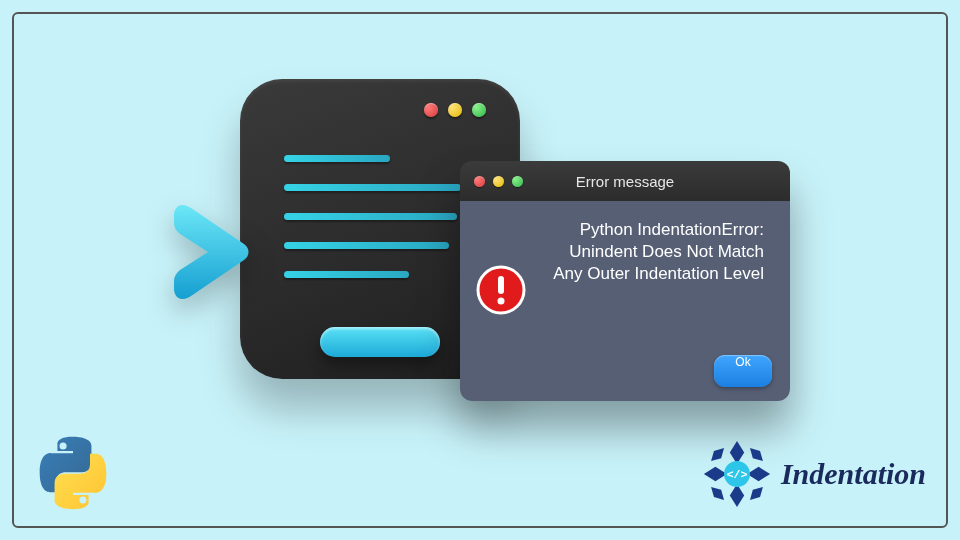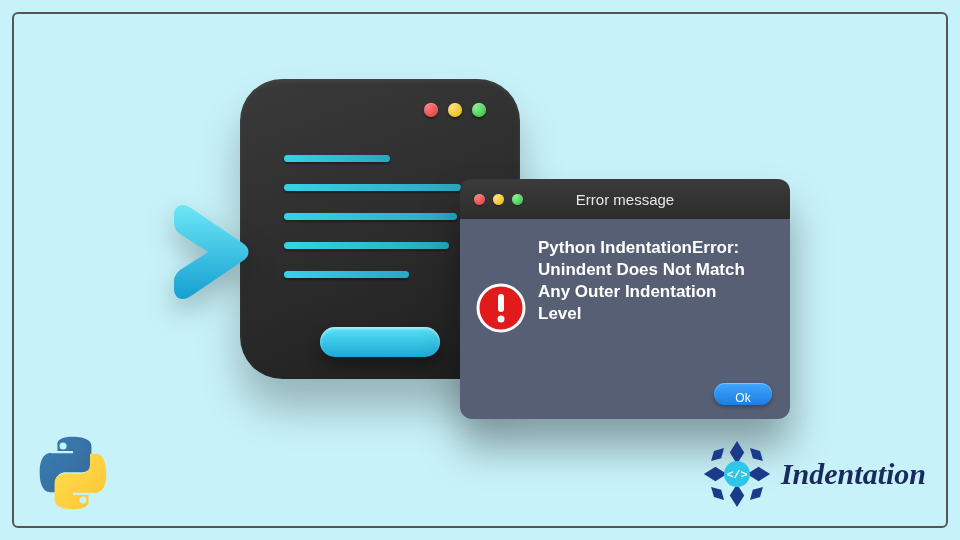--- a/index.html
+++ b/index.html
@@ -87,21 +87,21 @@
     left: -30px;
     top: 118px;
     width: 90px;
     height: 110px;
     filter: drop-shadow(0 12px 14px rgba(0,0,0,0.25));
   }
   
   .dialog {
     position: absolute;
     right: -30px;
-    top: 100px;
+    top: 82px;
     width: 330px;
     height: 240px;
     border-radius: 12px;
     overflow: hidden;
     box-shadow: 0 28px 40px rgba(0,0,0,0.35);
   }
   .dialog-header {
     height: 40px;
     background: linear-gradient(180deg, #3b3b3b, #2c2c2c);
     position: relative;
@@ -133,38 +133,38 @@
   }
   .alert-icon {
     position: absolute;
     left: 16px;
     top: 64px;
     width: 50px;
     height: 50px;
   }
   .error-text {
     color: #fff;
-    font-weight: 700;
+    font-weight: 400;
     font-size: 17px;
     line-height: 1.3;
-    text-align: left;
+    text-align: right;
     padding-right: 8px;
   }
   .ok-btn {
     position: absolute;
     bottom: 14px;
     right: 18px;
     width: 58px;
-    height: 22px;
+    height: 32px;
     background: linear-gradient(180deg, #3fa6ff, #1b7fe0);
     border-radius: 11px;
     color: #fff;
     font-size: 12px;
     display: flex;
-    align-items: flex-end;
+    align-items: flex-start;
     justify-content: center;
     box-shadow: 0 2px 4px rgba(0,0,0,0.3), inset 0 1px 1px rgba(255,255,255,0.35);
     cursor: pointer;
   }
   
   .python-logo {
     position: absolute;
     left: 34px;
     bottom: 28px;
     width: 78px;

